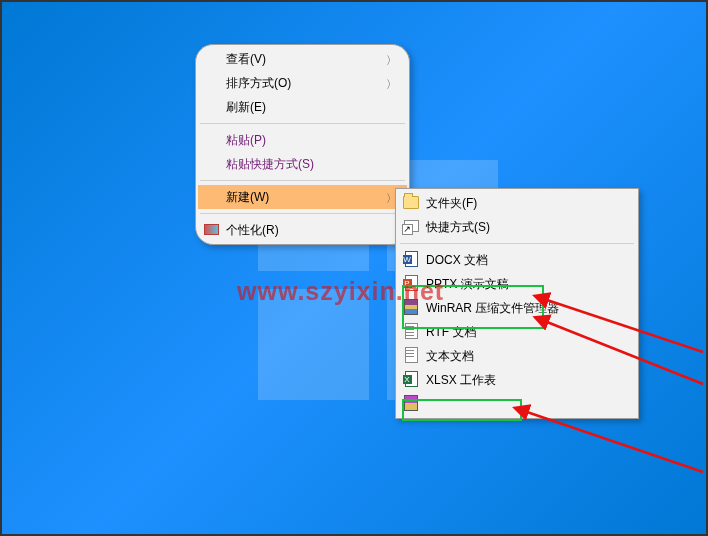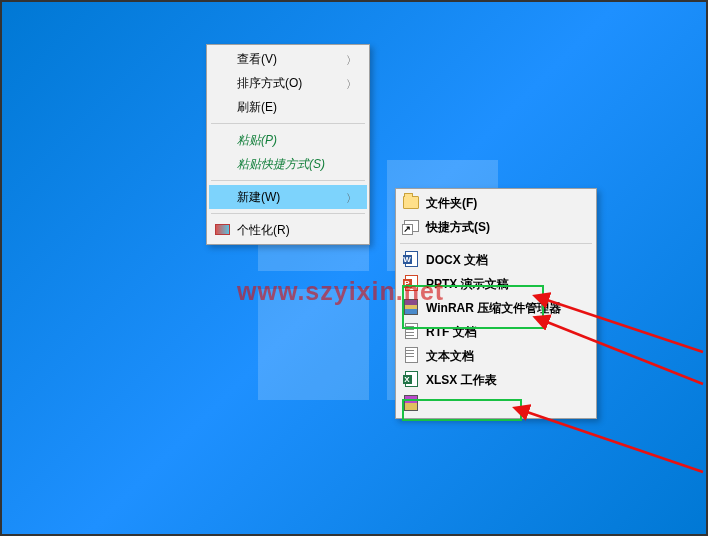--- a/index.html
+++ b/index.html
@@ -26,32 +26,32 @@
       transform-origin: center;
     }
     .win-logo div { background: #fff; }
     .menu {
       position: absolute;
       background: #f2f2f2;
       border: 1px solid #a0a0a0;
       box-shadow: 3px 3px 6px rgba(0,0,0,0.25);
       padding: 2px;
     }
-    .menu-main { left: 204px; top: 42px; width: 164px; }
-    .menu-sub  { left: 393px; top: 186px; width: 202px; font-weight: bold; }
+    .menu-main { left: 193px; top: 42px; width: 215px; border-radius: 18px; }
+    .menu-sub  { left: 393px; top: 186px; width: 244px; }
     .menu-item {
       display: flex;
       align-items: center;
       height: 24px;
       padding: 0 10px 0 28px;
       position: relative;
       color: #000;
     }
-    .menu-item.disabled { color: #15803d; font-style: italic; }
-    .menu-item.hl { background: #7dd3fc; }
+    .menu-item.disabled { color: #701a75; }
+    .menu-item.hl { background: #fdba74; }
     .menu-item .arrow {
       position: absolute;
       right: 10px;
       top: 6px;
       font-size: 11px;
       color: #555;
     }
     .menu-item .icon {
       position: absolute;
       left: 5px; top: 3px;

